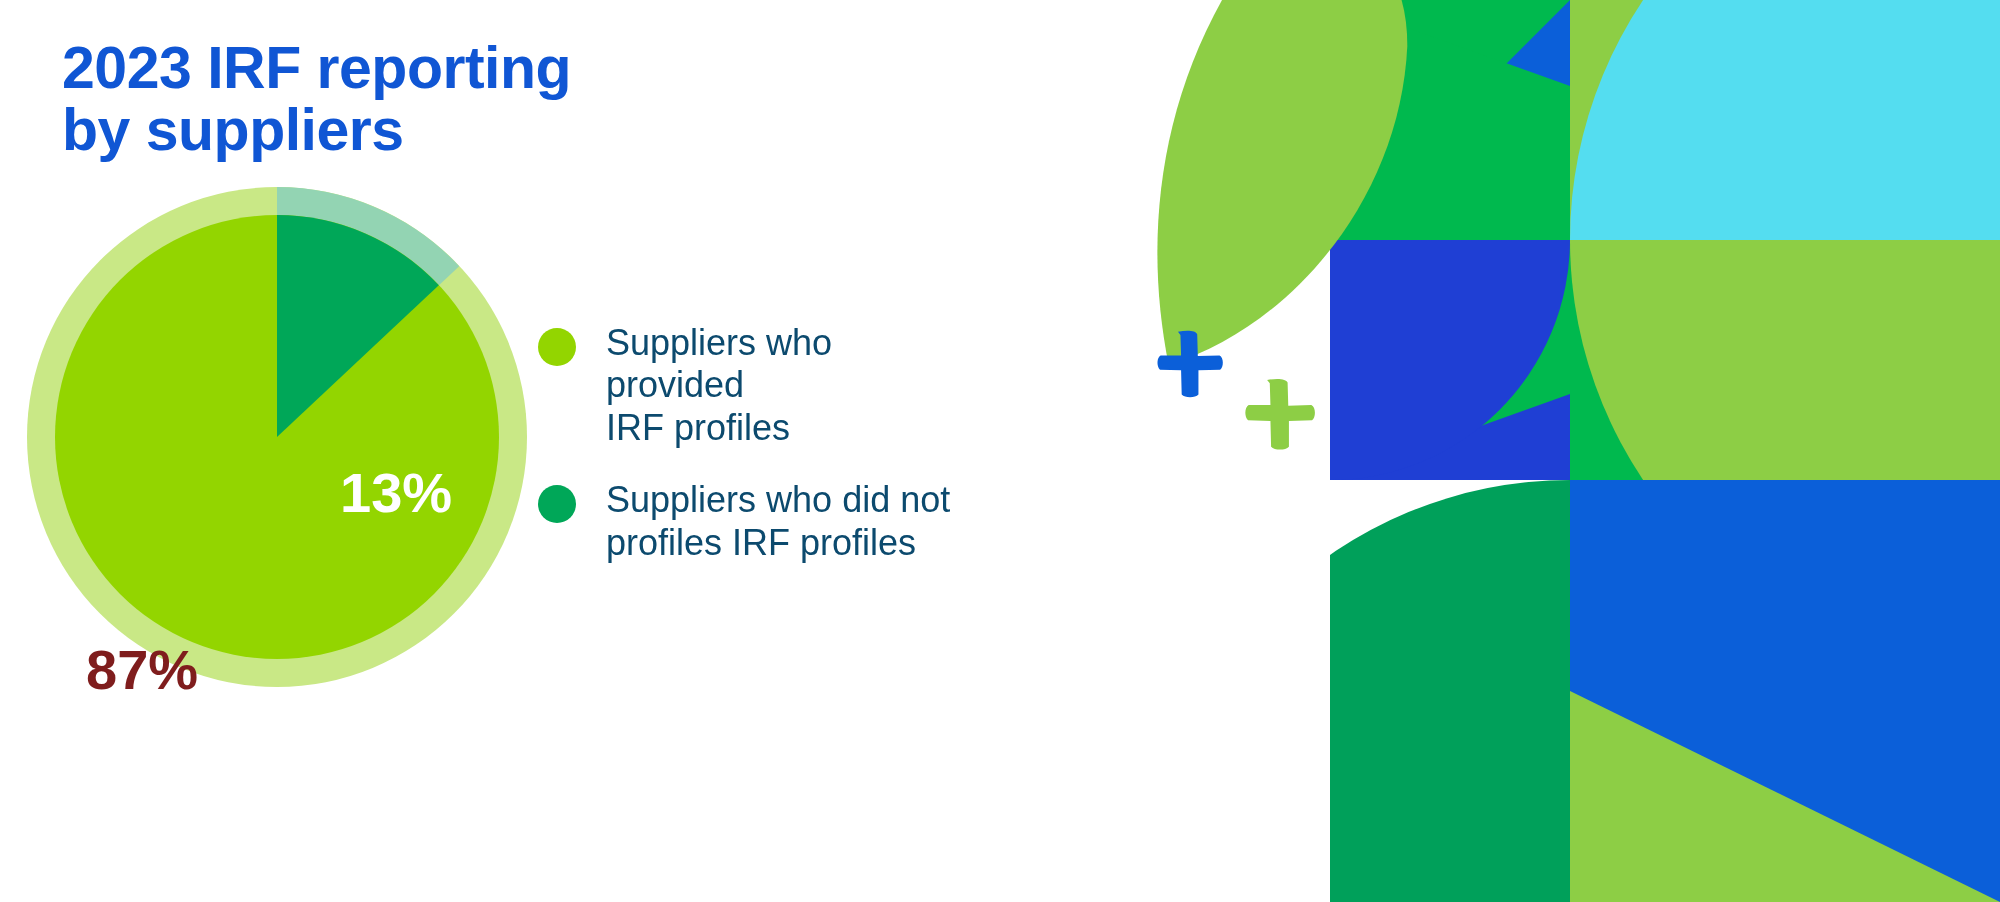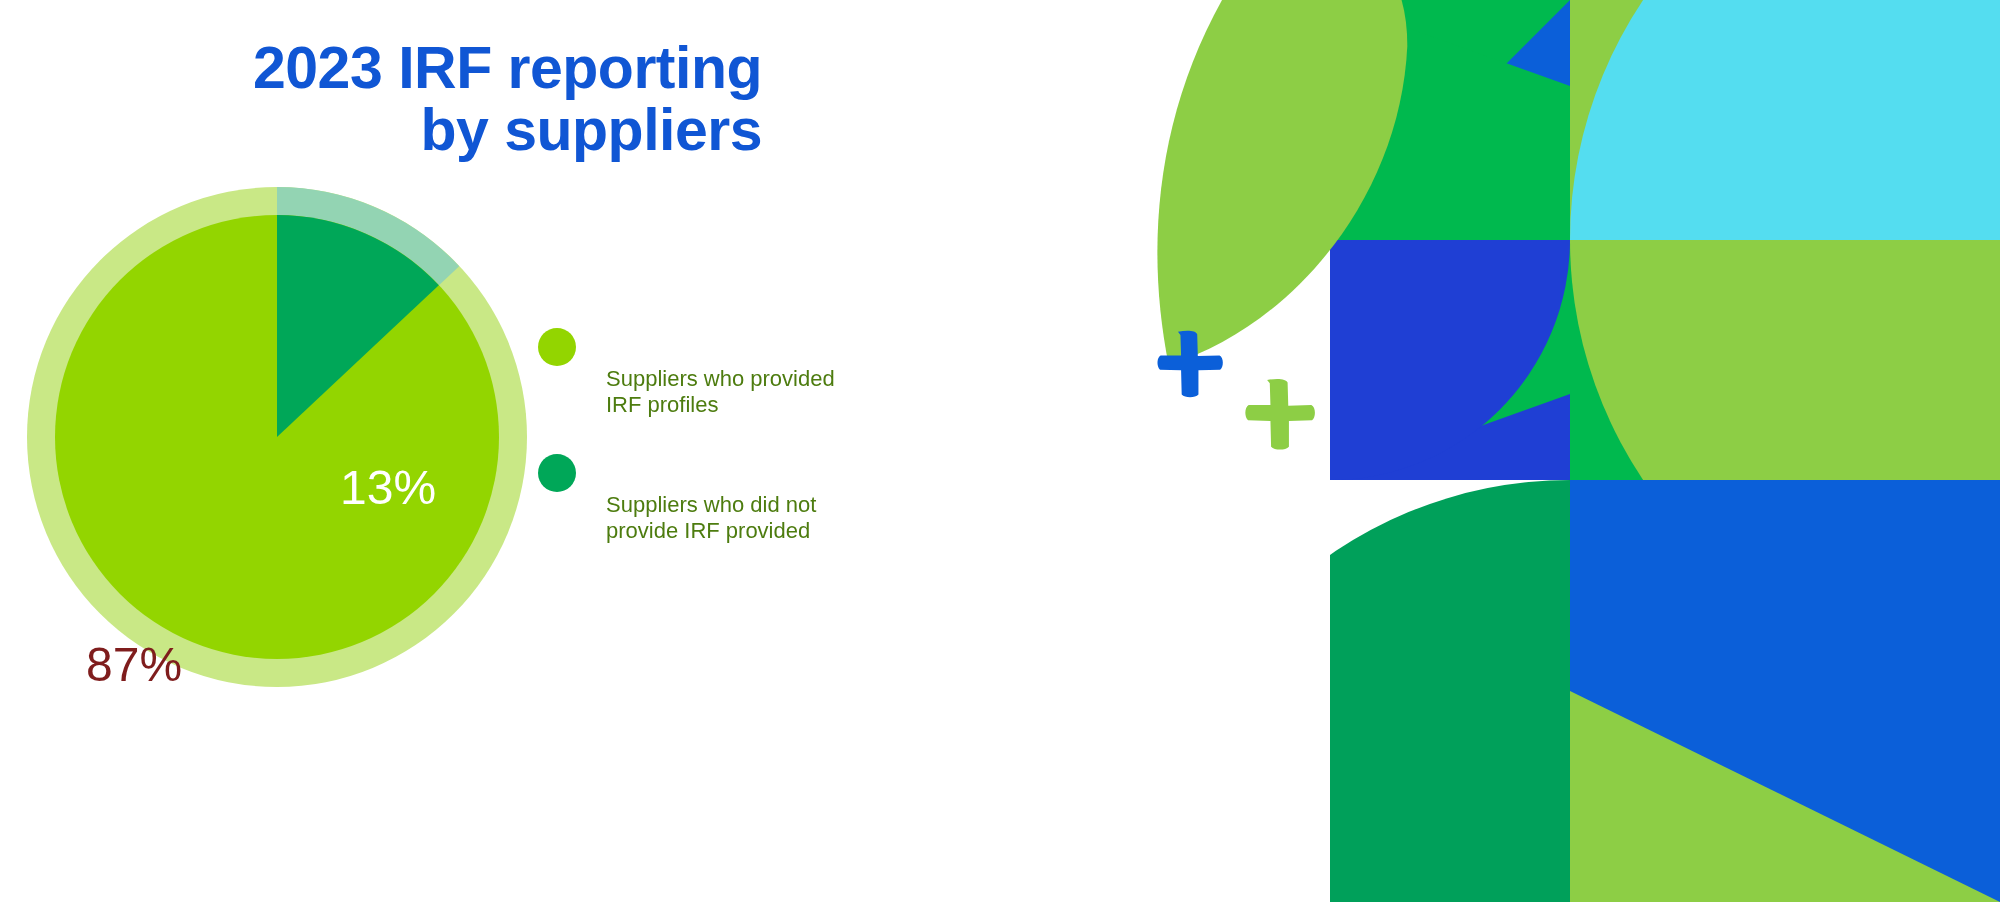--- a/index.html
+++ b/index.html
@@ -16,48 +16,46 @@
   .title {
     position:absolute;
     left:62px; top:38px;
     width:700px;
     font-size:59px;
     font-weight:700;
     line-height:1.05;
     letter-spacing:-0.5px;
     color:#1056D4;
     white-space:pre-line;
-    text-align:right;
   }
 
   
   .pie-wrap { position:absolute; left:22px; top:182px; width:510px; height:510px; }
   .pie-svg  { display:block; width:510px; height:510px; }
   .slice-label {
     position:absolute;
-    font-size:48px;
-    font-weight:400;
+    font-size:56px;
+    font-weight:700;
     letter-spacing:0px;
     pointer-events:none;
   }
   .label-13 { left:318px; top:278px; color:#ffffff; }
   .label-87 { left:64px;  top:455px; color:#7f1d1d; }
 
   
   .legend { position:absolute; left:538px; top:322px; width:440px; }
   .legend-row { display:flex; align-items:flex-start; margin-bottom:30px; }
   .legend-dot { width:38px; height:38px; border-radius:50%; flex:0 0 38px; margin-top:6px; }
   .legend-text {
     margin-left:30px;
-    font-size:22px;
+    font-size:36px;
     line-height:1.18;
-    color:#4d7c0f;
+    color:#0c4a6e;
     white-space:pre-line;
     font-weight:400;
-    margin-top:44px;
   }
 
   
   .art { position:absolute; right:0; top:0; width:910px; height:902px; }
   .art svg { display:block; width:910px; height:902px; }
 </style>
 </head>
 <body>
 
 <div class="stage">
@@ -82,21 +80,21 @@
 
   <div class="legend">
     <div class="legend-row">
       <span class="legend-dot" style="background:#93D500"></span>
       <span class="legend-text">Suppliers who provided
 IRF profiles</span>
     </div>
     <div class="legend-row">
       <span class="legend-dot" style="background:#00A758"></span>
       <span class="legend-text">Suppliers who did not
-provide IRF provided</span>
+profiles IRF profiles</span>
     </div>
   </div>
 
   <div class="art">
     <svg viewBox="0 0 910 902">
       <defs>
         <clipPath id="q-tl">
             <rect x="240" y="0" width="240" height="240"></rect>
           </clipPath>
         <clipPath id="q-tr">

